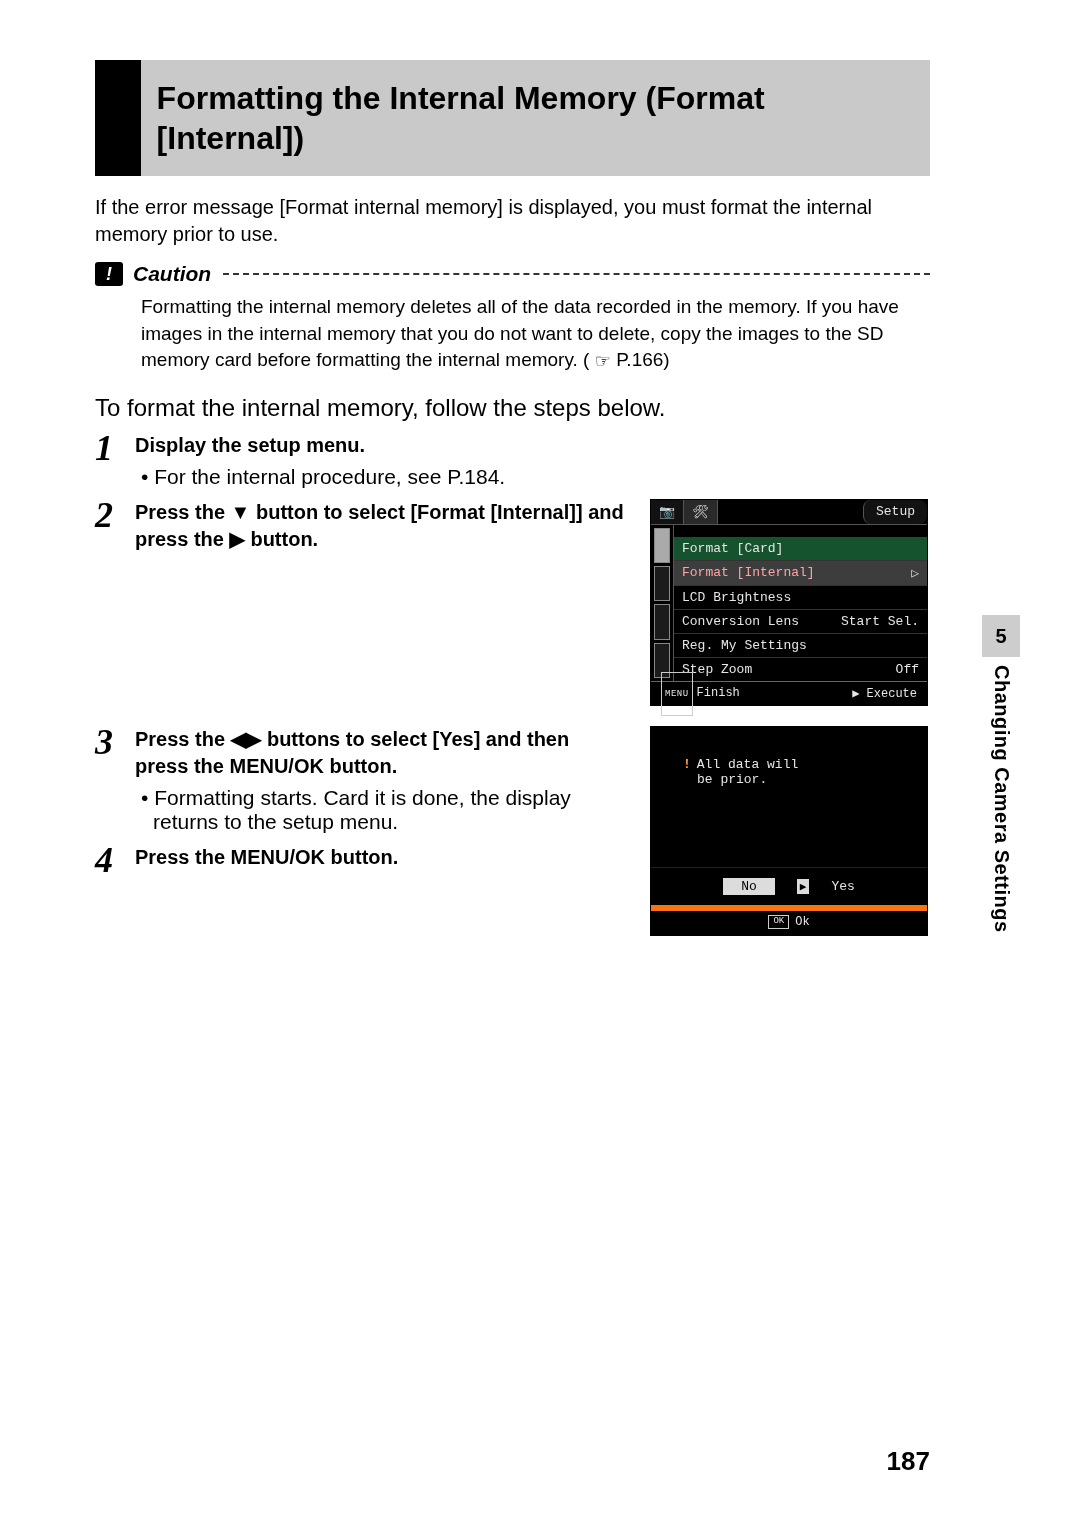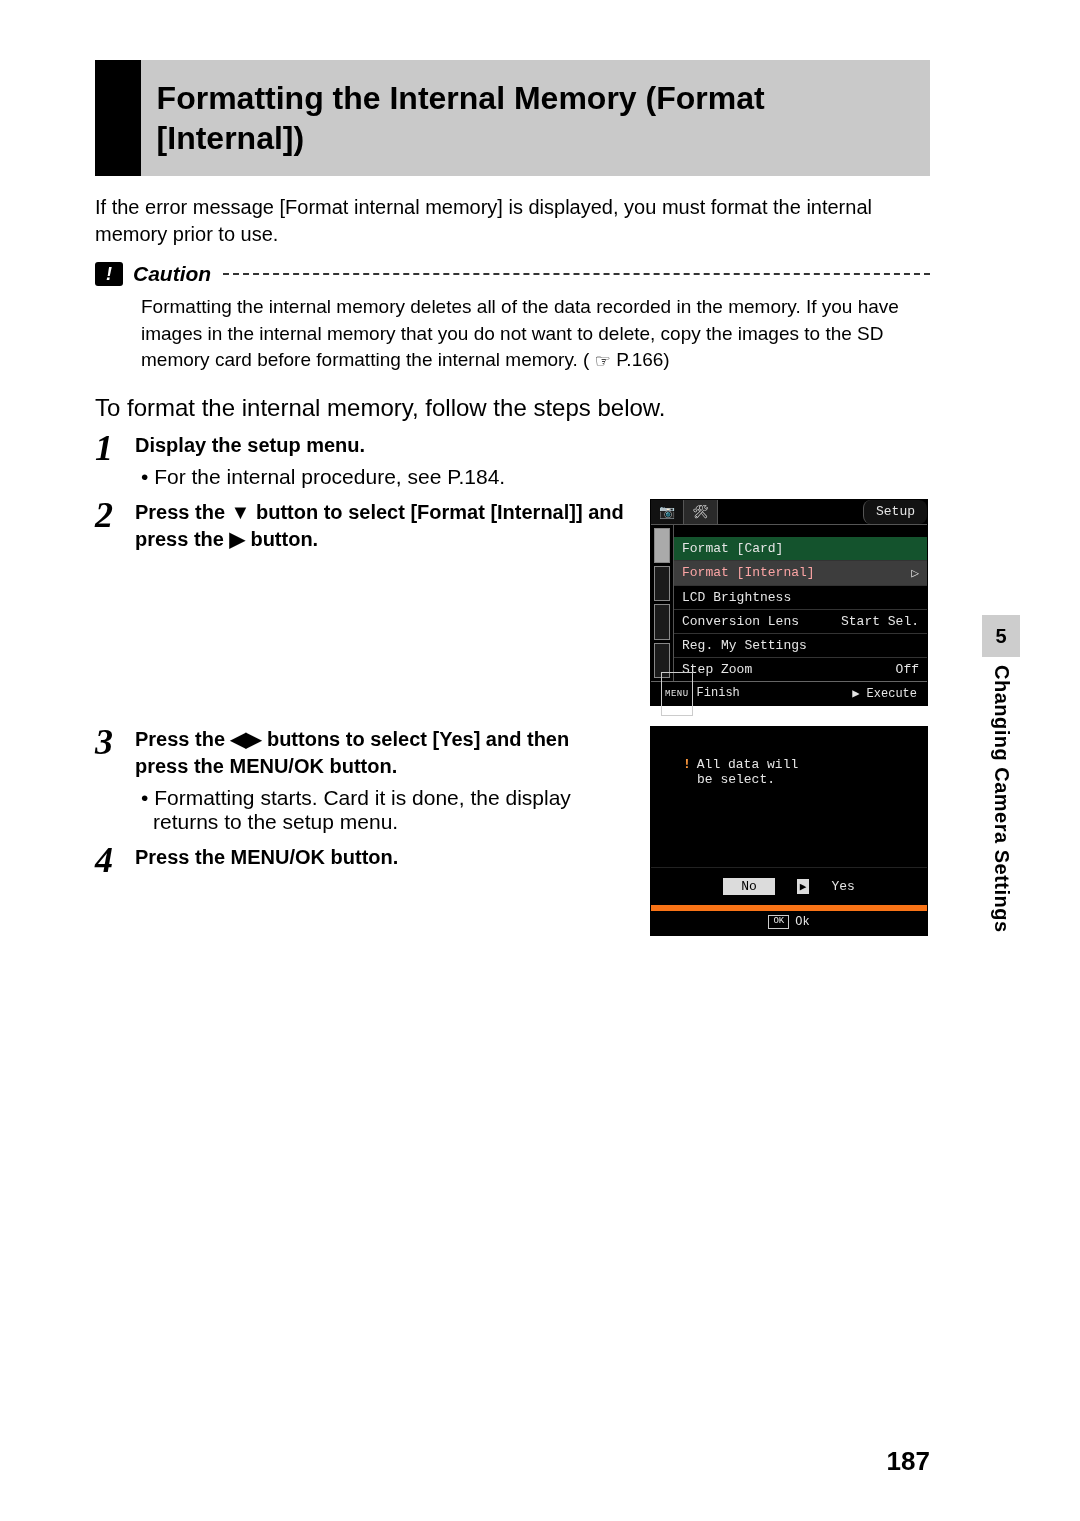--- a/index.html
+++ b/index.html
@@ -409,21 +409,21 @@
           </div>
         </div>
       </div>
       <div class="right">
 
         <div class="lcd lcd2">
           <div class="msgbox">
             <div>
               <span class="bang">!</span><span>All data will</span>
             </div>
-            <div style="padding-left:14px;">be select.</div>
+            <div style="padding-left:14px;">be prior.</div>
           </div>
           <div class="choices">
             <span class="no">No</span>
             <span class="tri">▶</span>
             <span>Yes</span>
           </div>
           <div class="okrow">
             <span class="ok-badge">OK</span>
             <span>Ok</span>
           </div>

